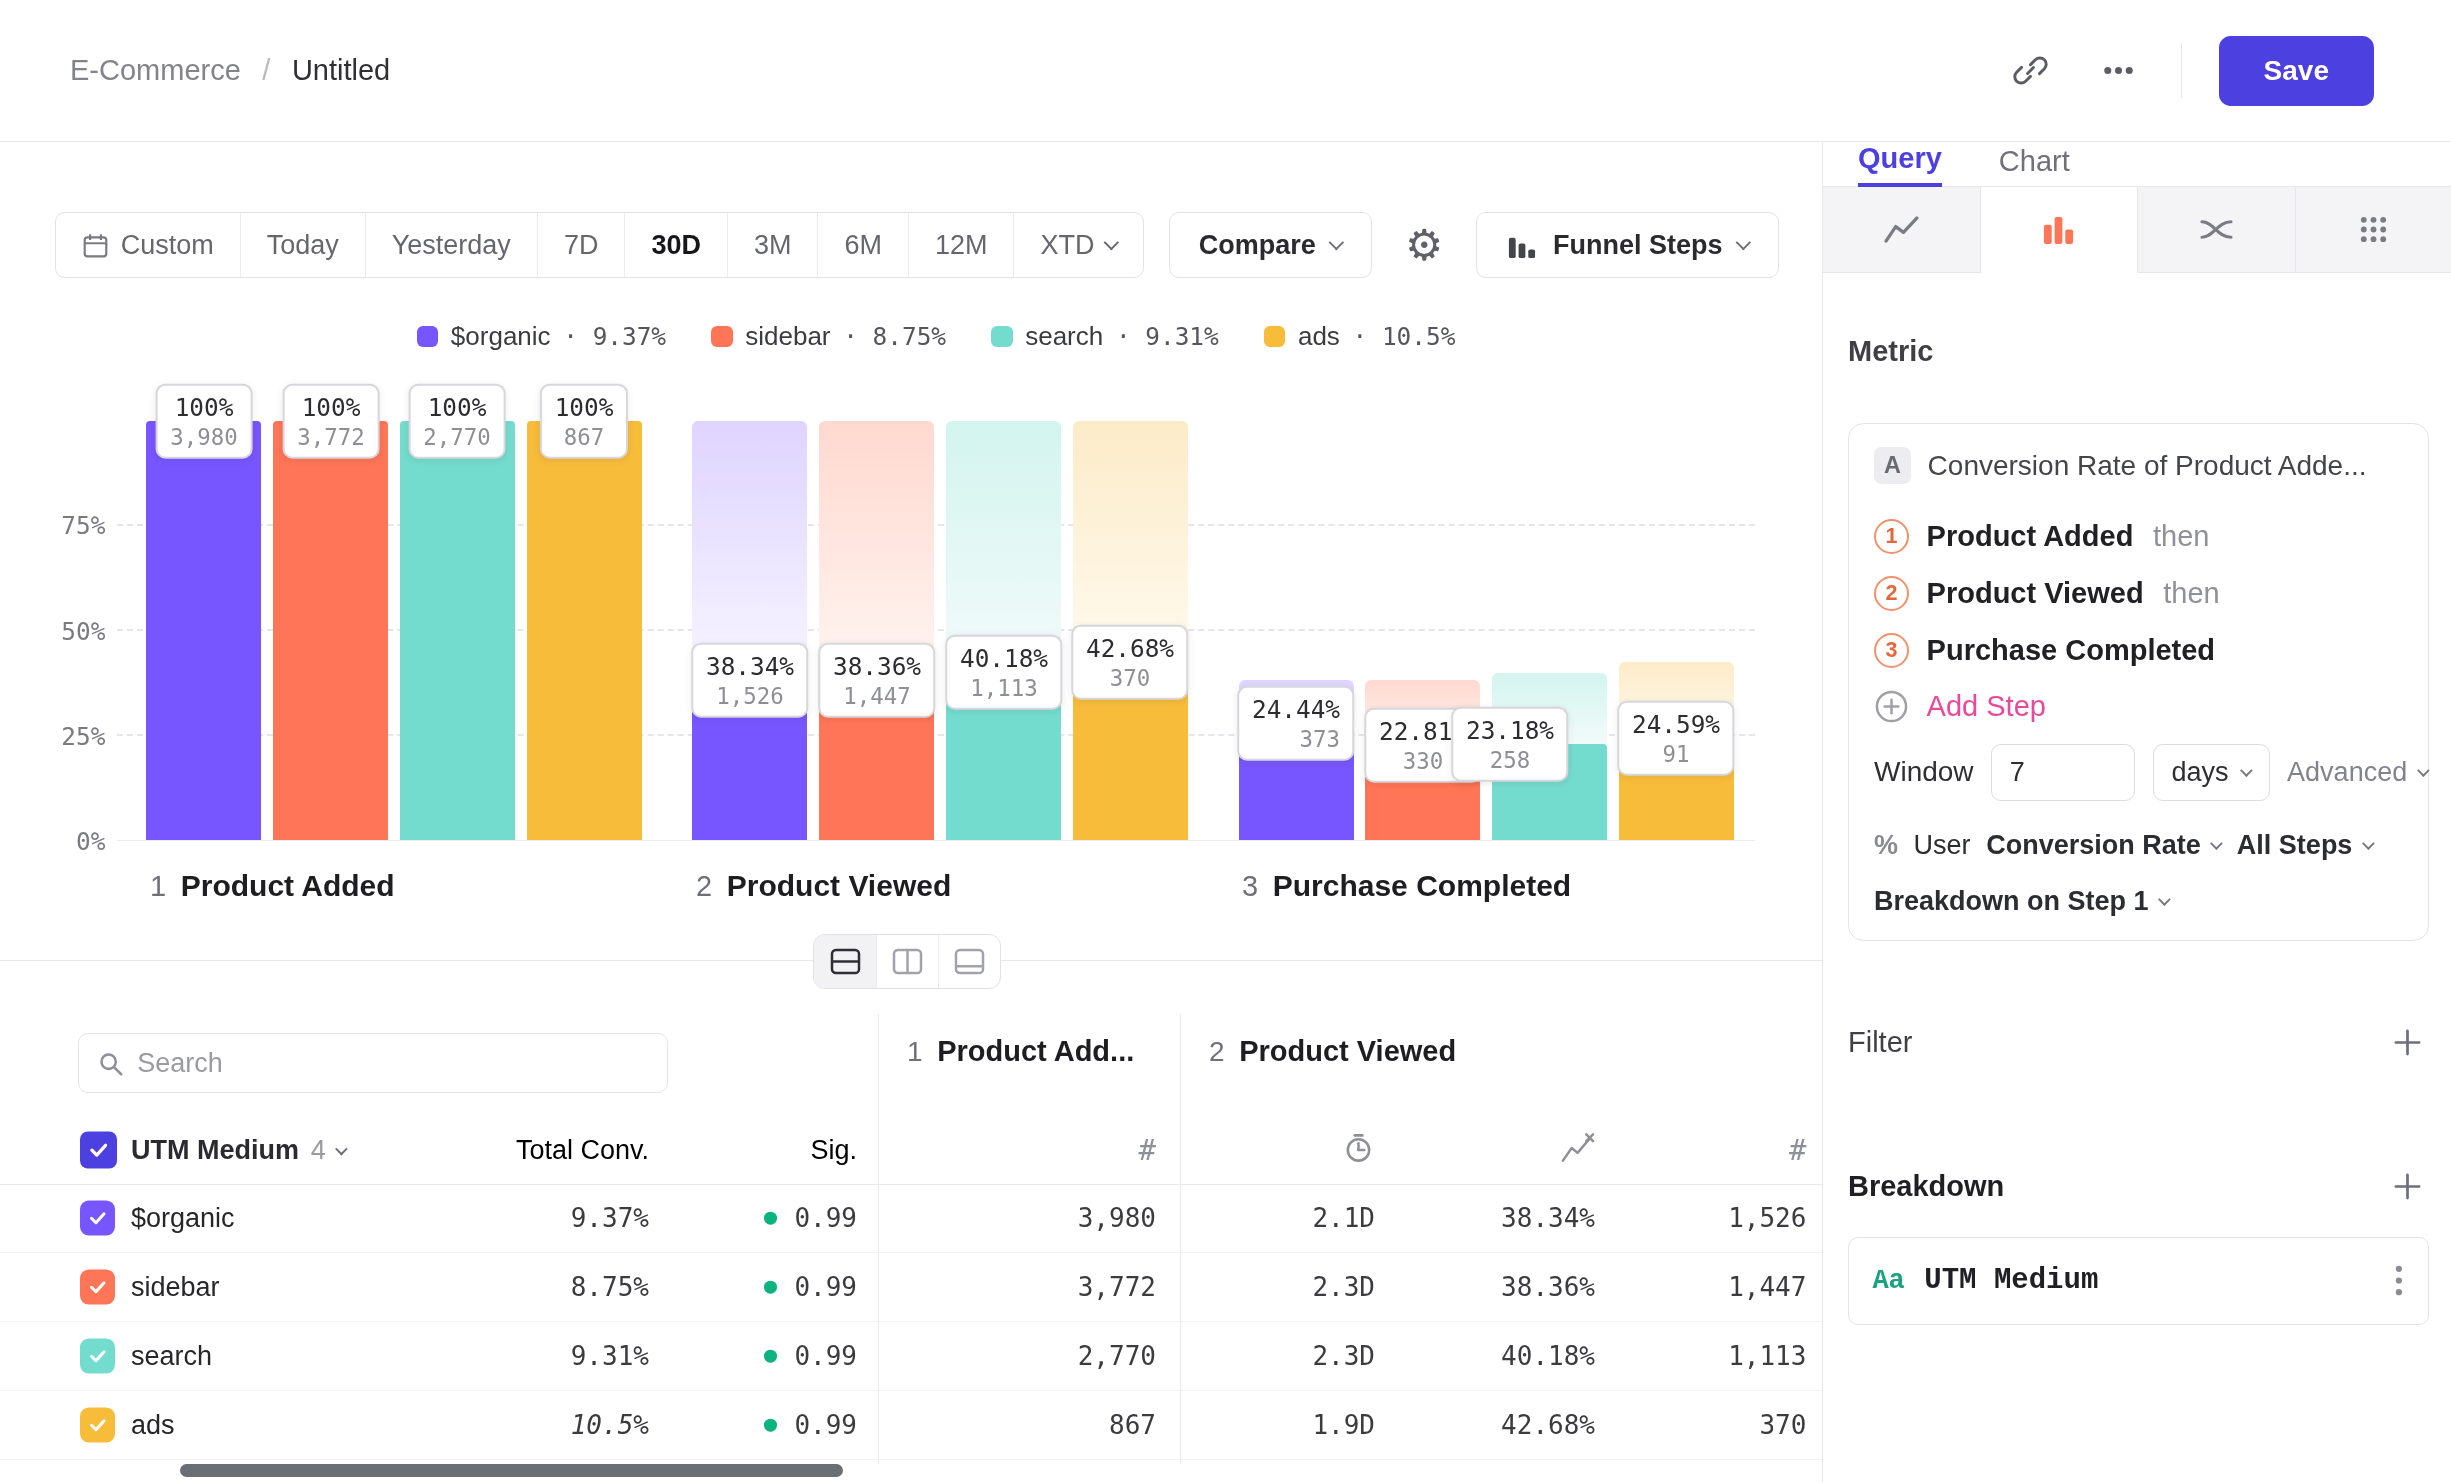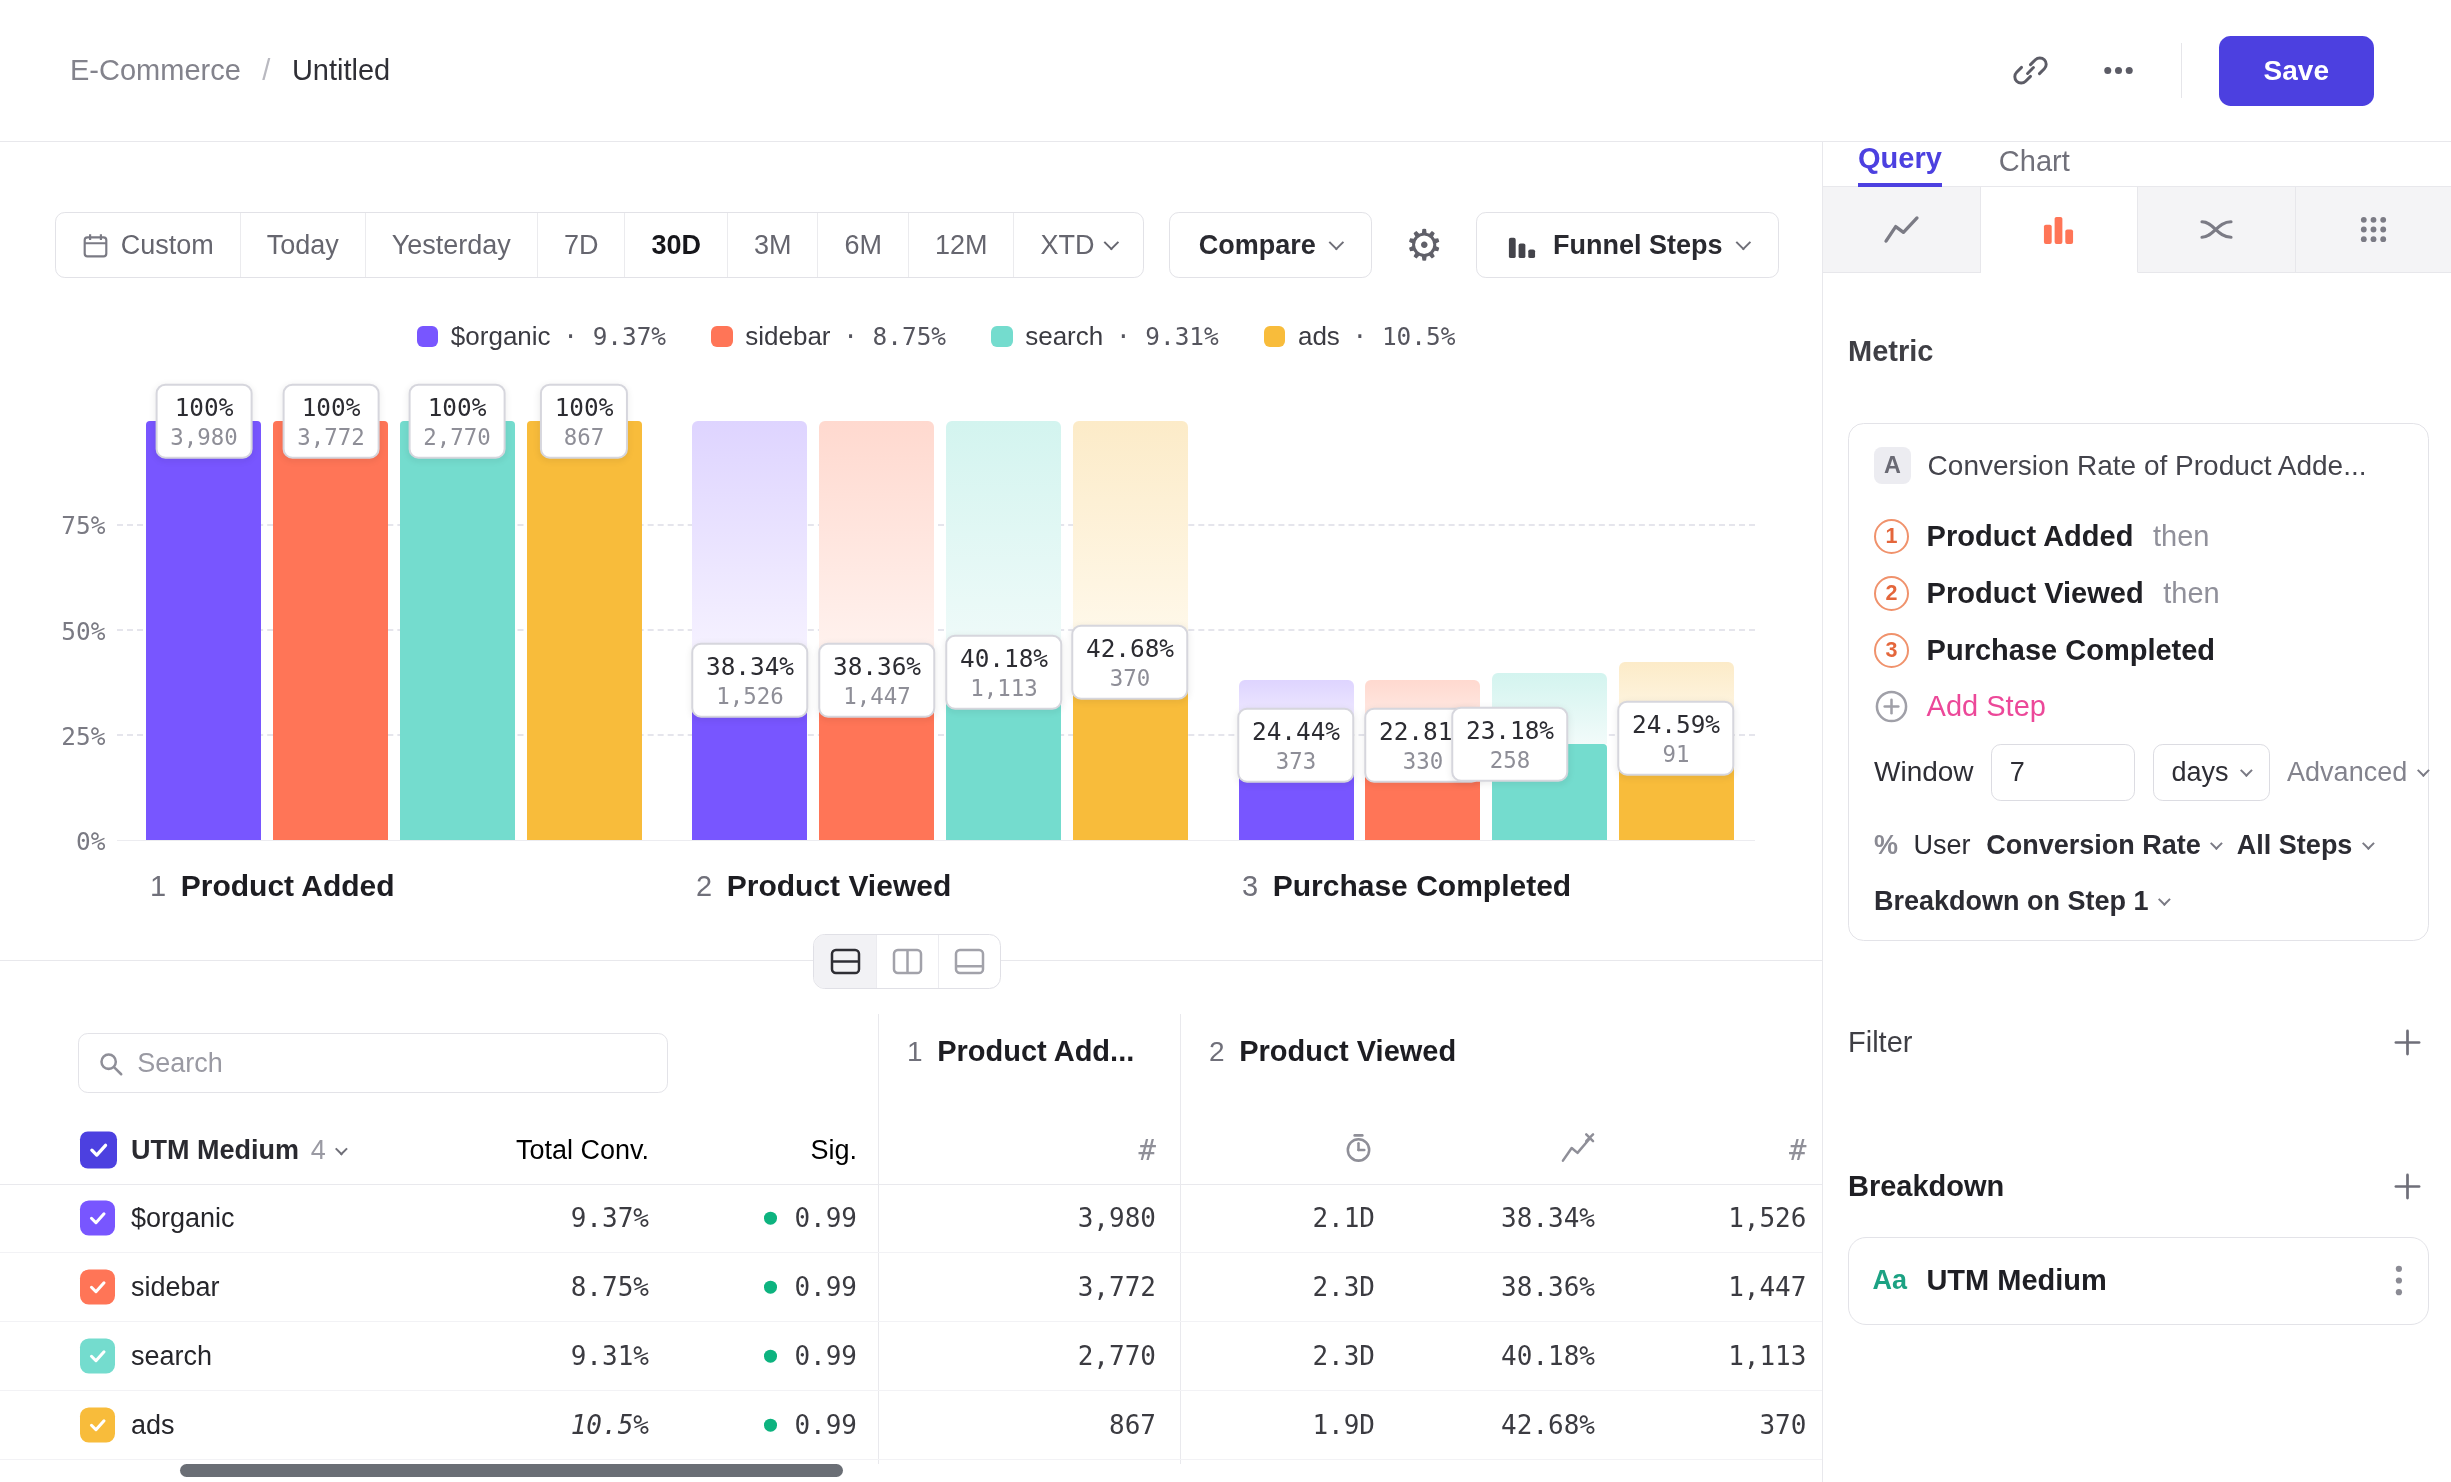--- a/index.html
+++ b/index.html
@@ -151,22 +151,22 @@
   .bkon { margin-top:25px; display:flex; align-items:center; gap:11.7px; font-size:27px;
     font-weight:600; color:#2c2c33; cursor:pointer; }
   .bkon .chev { color:#7a7a84; width:8.8px; height:8.8px; margin-top:-2.9px; }
   .secrow { display:flex; align-items:center; justify-content:space-between; }
   .filter-row { margin-top:80px; }
   .sec-label { font-size:29px; color:#3f3f45; }
   .sec-label.bold { font-weight:700; color:#1f1f24; }
   .bk-row { margin-top:101px; }
   .plusbtn { width:43px; height:43px; display:flex; align-items:center; justify-content:center;
     color:#6f6f79; cursor:pointer; }
-  .bkcard { margin-top:29px; height:88px; border:1px solid #e3e3e8; border-radius:18px;
-    display:flex; align-items:center; gap:19.5px; padding:0 23.4px; cursor:pointer; }
+  .bkcard { margin-top:29px; height:88px; border:1px solid #e3e3e8; border-radius:10px;
+    display:flex; align-items:center; gap:19.5px; padding:0 23.4px; cursor:pointer;font-family:Liberation Mono, monospace; }
   .aab { font-size:27px; font-weight:700; color:#1ca283; }
   .bklabel { font-size:29px; font-weight:700; color:#1f1f24; }
   .kebab { margin-left:auto; color:#8b8b94; cursor:pointer; display:flex; align-items:center; }
 </style>
 </head>
 <body>
 
 <div class="header">
   <div class="crumb">
     <span class="proj">E-Commerce</span>
@@ -320,21 +320,21 @@
         <span class="bcnt">1,113</span>
       </div>
       <div class="bar-ghost" style="left: 956px; bottom: 179px; width: 115px; height: 241px; background: linear-gradient(rgb(252, 235, 200) 0%, rgb(255, 250, 238) 100%);"></div>
       <div class="bar-solid" style="left: 956px; bottom: 0px; width: 115px; height: 179px; background: rgb(248, 188, 59);"></div>
       <div class="bar-label" style="left: 1013px; top: 241px;">
         <span class="bpct">42.68%</span>
         <span class="bcnt">370</span>
       </div>
       <div class="bar-ghost" style="left: 1122px; bottom: 103px; width: 115px; height: 58px; background: linear-gradient(rgb(222, 212, 255) 0%, rgb(248, 245, 255) 100%);"></div>
       <div class="bar-solid" style="left: 1122px; bottom: 0px; width: 115px; height: 103px; background: rgb(120, 86, 255);"></div>
-      <div class="bar-label" style="left: 1179px; top: 324px;">
+      <div class="bar-label" style="left: 1179px; top: 302px; text-align: right;">
         <span class="bpct">24.44%</span>
         <span class="bcnt">373</span>
       </div>
       <div class="bar-ghost" style="left: 1248px; bottom: 96px; width: 115px; height: 65px; background: linear-gradient(rgb(255, 217, 207) 0%, rgb(255, 245, 242) 100%);"></div>
       <div class="bar-solid" style="left: 1248px; bottom: 0px; width: 115px; height: 96px; background: rgb(255, 117, 87);"></div>
       <div class="bar-label" style="left: 1306px; top: 324px;">
         <span class="bpct">22.81%</span>
         <span class="bcnt">330</span>
       </div>
       <div class="bar-ghost" style="left: 1375px; bottom: 97px; width: 115px; height: 71px; background: linear-gradient(rgb(211, 244, 239) 0%, rgb(242, 251, 250) 100%);"></div>

